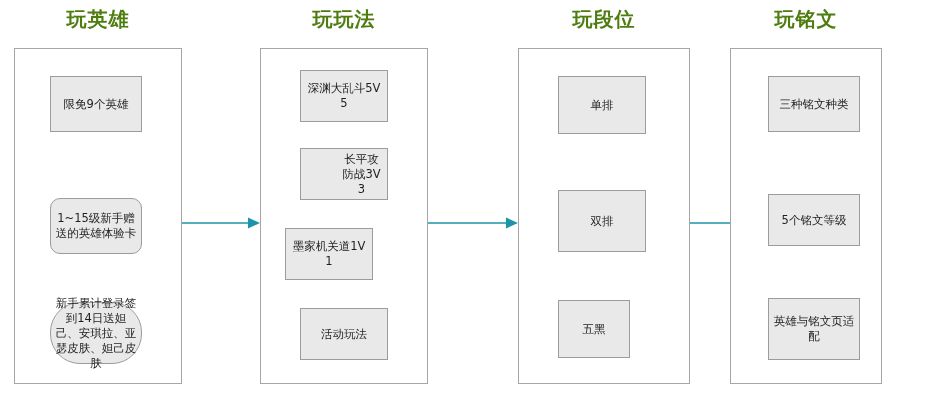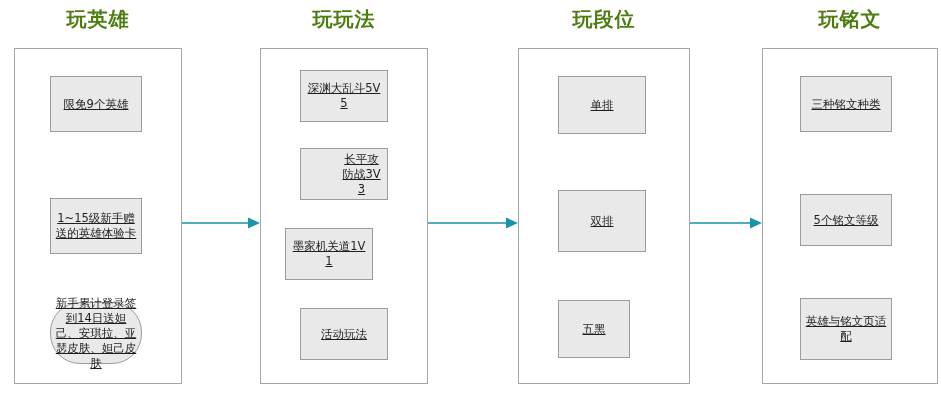--- a/index.html
+++ b/index.html
@@ -60,40 +60,40 @@
     color: #1f1f1f;
     font-size: 11.5px;
     line-height: 15px;
     text-align: center;
     display: flex;
     align-items: center;
     justify-content: center;
     padding: 2px 4px;
     word-break: break-all;
   }
-  .node span { display: block; width: 100%; text-decoration: underline; }
+  .node span { display: block; width: 100%; }
 
   .arrow {
     position: absolute;
     height: 16px;
   }
   .arrow svg { display: block; }
 </style>
 </head>
 <body>
 
 <div id="flowchart">
 
   <div class="column" style="left:14px; width:168px;">
     <div class="column-title">玩英雄</div>
     <div class="column-frame"></div>
     <div class="node" style="left:36px; top:76px; width:92px; height:56px;">
       <span>限免9个英雄</span>
     </div>
-    <div class="node" style="left:36px; top:198px; width:92px; height:56px;">
+    <div class="node" style="left:36px; top:198px; width:92px; height:56px;border-radius:10px;">
       <span>1~15级新手赠送的英雄体验卡</span>
     </div>
     <div class="node" style="left:36px; top:302px; width:92px; height:62px;border-radius:30px;">
       <span>新手累计登录签到14日送妲己、安琪拉、亚瑟皮肤、妲己皮肤</span>
     </div>
   </div>
 
   <div class="arrow" style="left:182px; top:215px; width:78px;">
     <svg width="78" height="16" viewBox="0 0 78 16">
       <line x1="0" y1="8" x2="66" y2="8" stroke="#1a95a8" stroke-width="1.6"></line>
@@ -139,21 +139,21 @@
     </div>
   </div>
 
   <div class="arrow" style="left:690px; top:215px; width:72px;">
     <svg width="72" height="16" viewBox="0 0 72 16">
       <line x1="0" y1="8" x2="60" y2="8" stroke="#1a95a8" stroke-width="1.6"></line>
       <polygon points="60,2.5 72,8 60,13.5" fill="#1a95a8"></polygon>
     </svg>
   </div>
 
-  <div class="column" style="left:762px; width:176px;border-radius:23px;">
+  <div class="column" style="left:730px; width:152px;border-radius:23px;">
     <div class="column-title">玩铭文</div>
     <div class="column-frame"></div>
     <div class="node" style="left:38px; top:76px; width:92px; height:56px;">
       <span>三种铭文种类</span>
     </div>
     <div class="node" style="left:38px; top:194px; width:92px; height:52px;">
       <span>5个铭文等级</span>
     </div>
     <div class="node" style="left:38px; top:298px; width:92px; height:62px;">
       <span>英雄与铭文页适配</span>

